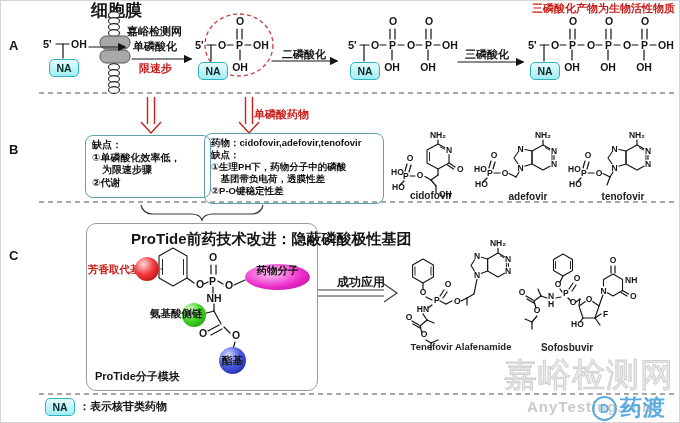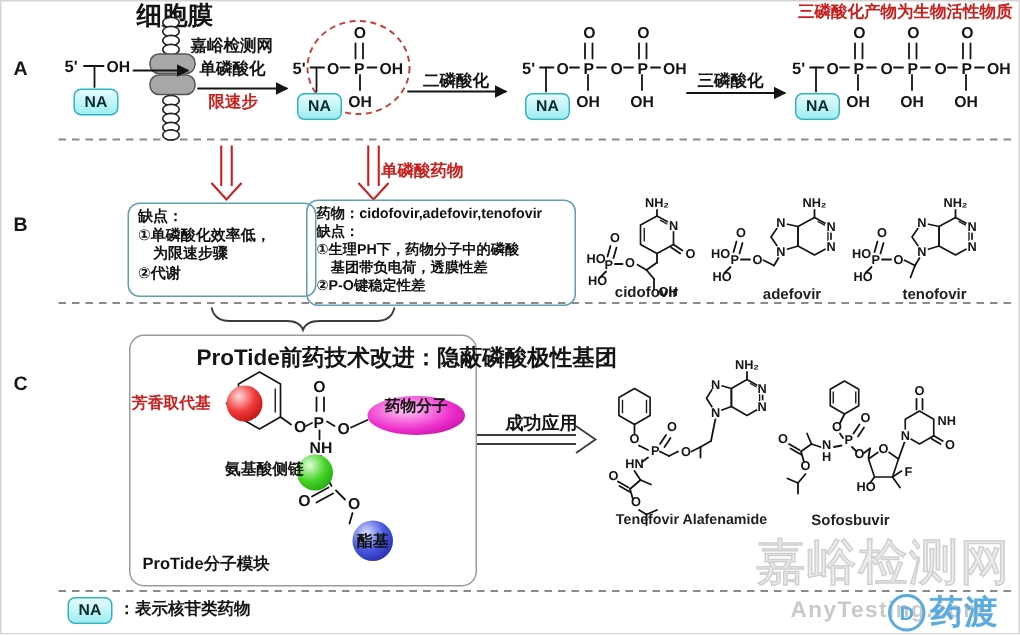--- a/index.html
+++ b/index.html
@@ -25,21 +25,21 @@
   .atom{font-size:10.5px;font-weight:600;fill:#141414;}
   .atom-s{font-size:8.5px;font-weight:600;fill:#141414;}
   .fp{font-size:11px;font-weight:600;fill:#141414;}
   .am{text-anchor:middle;}
   .sep{stroke:#8a8a8a;stroke-width:1.4;stroke-dasharray:5 4;}
   .redstroke{stroke:#c8201d;stroke-width:1.4;fill:none;}
   .blackopen{stroke:#3a3a3a;stroke-width:1.2;fill:none;}
   .halo{fill:#fff;stroke:none;}
   .reddash{stroke:#cc3b3b;stroke-width:1.3;fill:none;stroke-dasharray:4 3;}
   .coil{fill:#fff;stroke:#222;stroke-width:1.1;}
-  .sphere{position:absolute;border-radius:50%;z-index:4;margin-left:16px;}
+  .sphere{position:absolute;border-radius:50%;z-index:4;}
   .sp-red{background:radial-gradient(circle at 35% 30%, #ffd9d9 0%, #f23b3b 45%, #a30000 100%);}
   .sp-green{background:radial-gradient(circle at 35% 30%, #e2ffd8 0%, #49d52a 45%, #0c8f00 100%);}
   .sp-blue{background:radial-gradient(circle at 35% 30%, #d9dfff 0%, #4a5ae0 45%, #141494 100%);}
   .ellipse-pink{position:absolute;border-radius:50%;z-index:4;
      background:radial-gradient(ellipse at 40% 35%, #ffc9f5 0%, #ee30cc 55%, #a8008f 100%);
      display:flex;align-items:flex-start;justify-content:center;}
   .overlab{z-index:6;}
   .wm-name{position:absolute;font-size:33px;font-weight:normal;color:#ececec;
            -webkit-text-stroke:1px #d0d0d0;letter-spacing:1px;z-index:0;}
   .wm-domain{position:absolute;font-size:15px;font-weight:bold;

